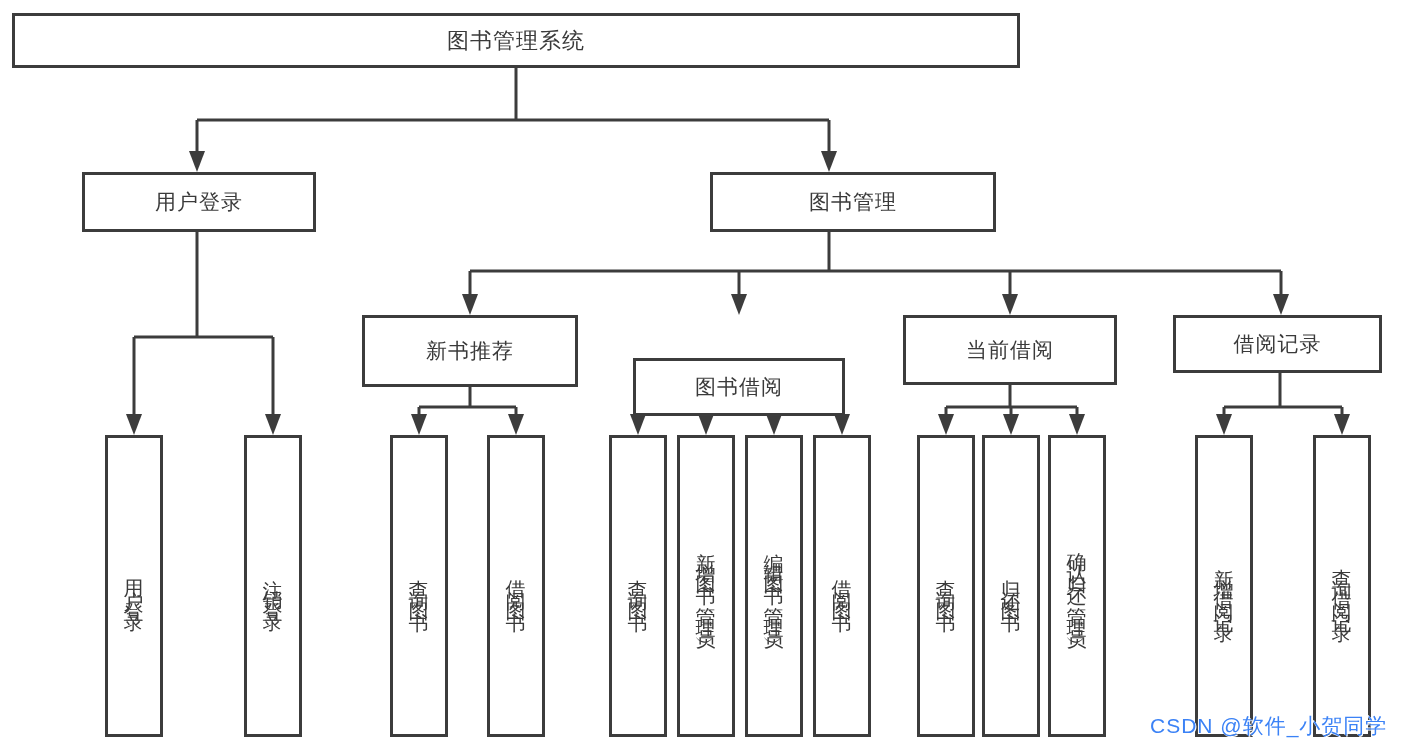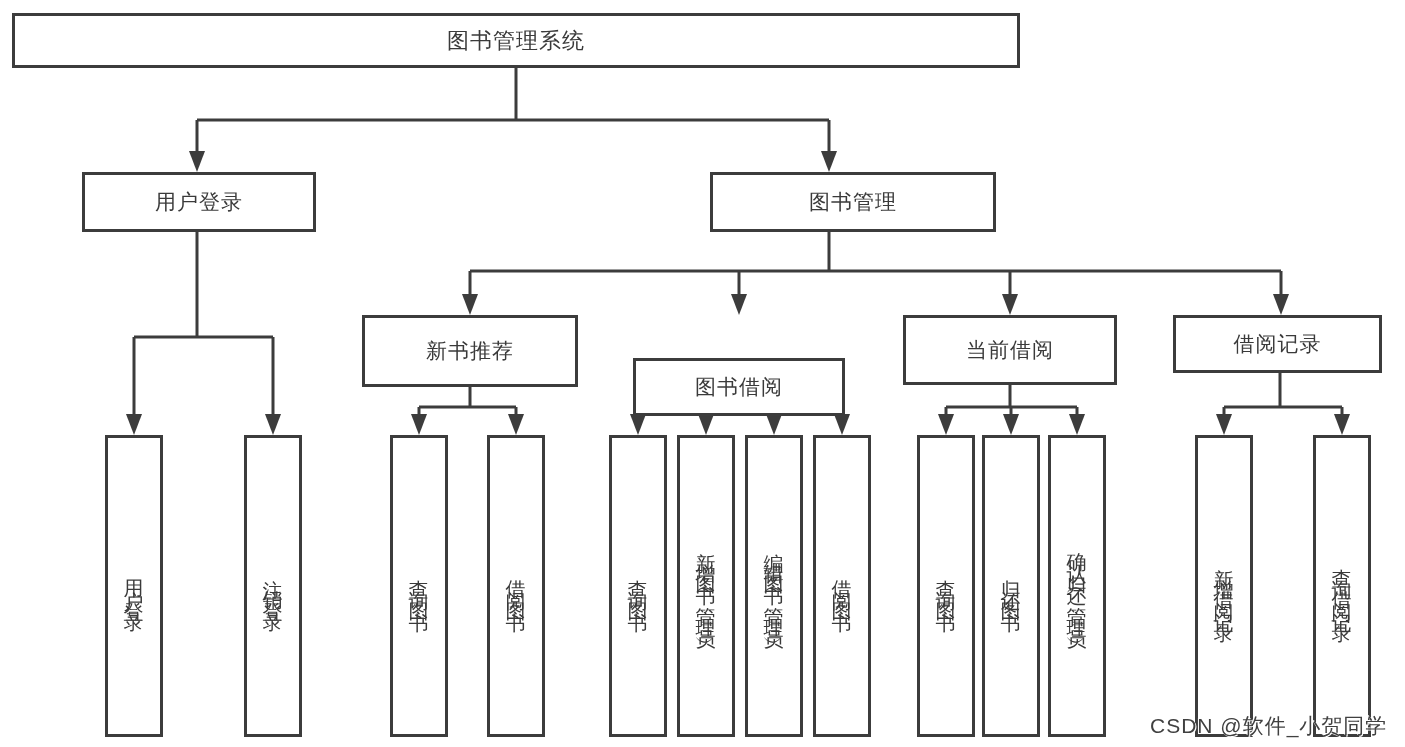--- a/index.html
+++ b/index.html
@@ -34,21 +34,21 @@
     writing-mode: vertical-rl;
     text-orientation: mixed;
     letter-spacing: 11px;
     line-height: 1;
   }
   .watermark {
     position: absolute;
     left: 1150px;
     top: 712px;
     font-size: 21px;
-    color: #404040;
+    color: #3b82f6;
     letter-spacing: 1px;
     white-space: nowrap;
     text-shadow: 1px 1px 0 #ffffff, -1px -1px 0 #ffffff;
   }
 </style>
 </head>
 <body>
 
 <div id="stage">
 

